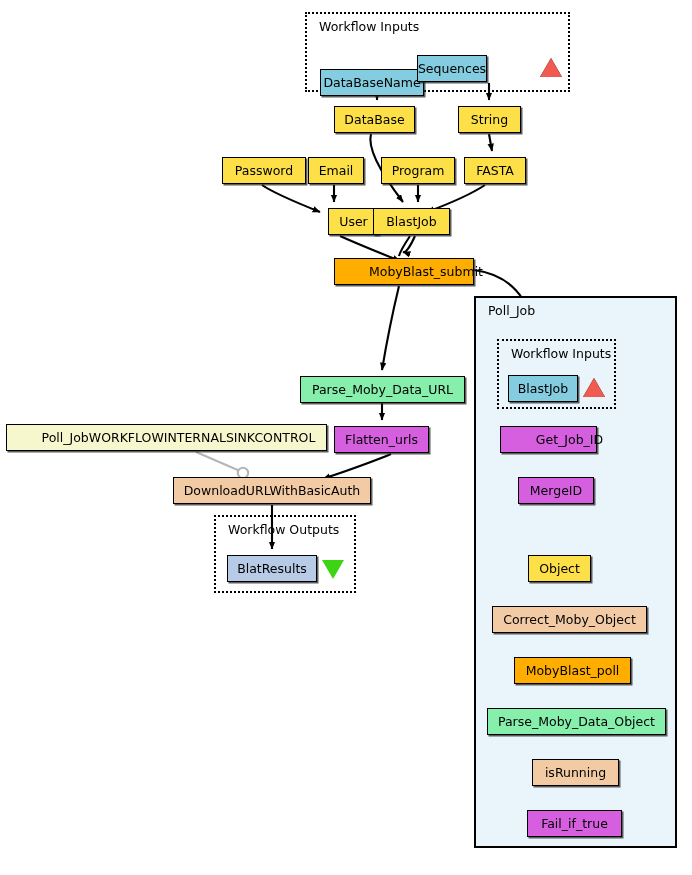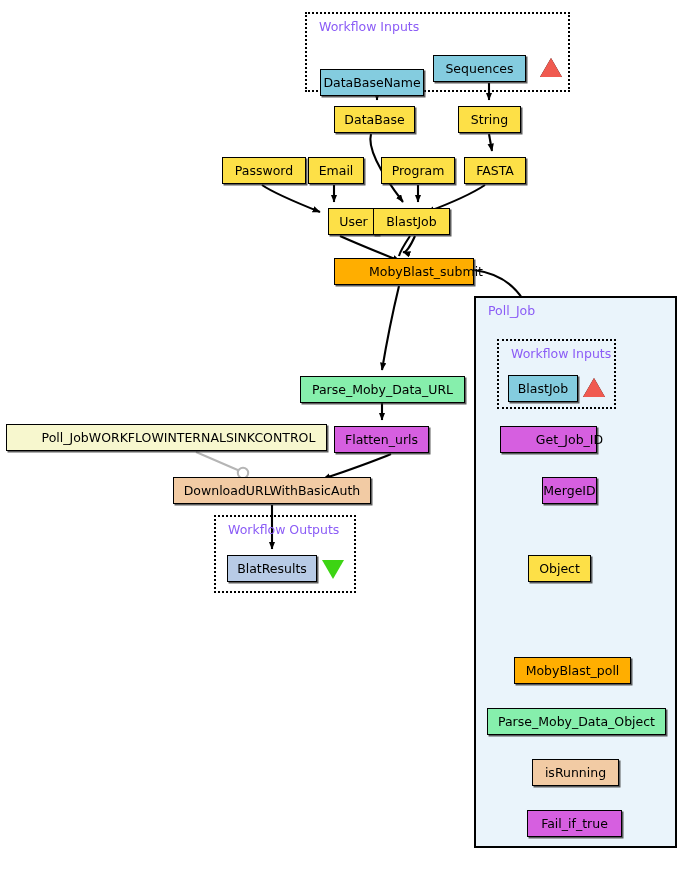--- a/index.html
+++ b/index.html
@@ -3,21 +3,21 @@
 <meta charset="utf-8">
 <style>
   html,body{margin:0;padding:0;background:#ffffff;}
   body{font-family:"DejaVu Sans","Liberation Sans",sans-serif;}
   #canvas{position:relative;width:692px;height:875px;overflow:hidden;background:#fff;}
   #edges{position:absolute;left:0;top:0;width:692px;height:875px;}
 
   .cluster{position:absolute;box-sizing:border-box;}
   .cluster.dotted{border:2px dotted #000;background:transparent;}
   .cluster.solid{border:2px solid #000;background:#eaf4fb;}
-  .cluster-label{position:absolute;font-size:12.5px;color:#8b5cf6;white-space:nowrap;}
+  .cluster-label{position:absolute;font-size:12.5px;color:#000000;white-space:nowrap;}
 
   .node{position:absolute;box-sizing:border-box;border:1.6px solid #000;
         display:flex;align-items:center;justify-content:center;
         font-size:12.5px;color:#000;white-space:nowrap;
         box-shadow:1.5px 1.5px 0 rgba(40,40,40,.75);}
   .n-yellow{background:#fde047;}
   .n-orange{background:#ffae00;}
   .n-tan{background:#f2cba4;}
   .n-magenta{background:#d65fe0;}
   .n-white{background:#86efac;}
@@ -84,21 +84,21 @@
   <div class="cluster solid" id="c-poll" style="z-index: 0; left: 474px; top: 296px; width: 203px; height: 552px;"></div>
   <div class="cluster-label" id="cl-poll" style="left: 488px; top: 303px;">Poll_Job</div>
 
   <div class="cluster dotted" id="c-pin" style="left: 497px; top: 339px; width: 119px; height: 70px;"></div>
   <div class="cluster-label" id="cl-pin" style="left: 511px; top: 346px;">Workflow Inputs</div>
 
   <div id="node-layer" style="position:absolute;left:0;top:0;width:692px;height:875px;">
       <div class="node n-skyblue" style="left: 320px; top: 69px; width: 104px; height: 27px; justify-content: center;">
         <span>DataBaseName</span>
       </div>
-      <div class="node n-skyblue" style="left: 433px; top: 55px; width: 93px; height: 27px;">
+      <div class="node n-skyblue" style="left: 417px; top: 55px; width: 70px; height: 27px;">
         <span>Sequences</span>
       </div>
       <div class="node n-yellow" style="left: 334px; top: 106px; width: 81px; height: 27px;">
         <span>DataBase</span>
       </div>
       <div class="node n-yellow" style="left: 458px; top: 106px; width: 63px; height: 27px;">
         <span>String</span>
       </div>
       <div class="node n-yellow" style="left: 222px; top: 157px; width: 84px; height: 27px;">
         <span>Password</span>
@@ -135,25 +135,28 @@
       </div>
       <div class="node n-lavender" style="left: 227px; top: 555px; width: 90px; height: 27px;">
         <span>BlatResults</span>
       </div>
       <div class="node n-skyblue" style="left: 508px; top: 375px; width: 70px; height: 27px;">
         <span>BlastJob</span>
       </div>
       <div class="node n-magenta" style="left: 500px; top: 426px; width: 97px; height: 27px; padding-left: 42px;">
         <span>Get_Job_ID</span>
       </div>
-      <div class="node n-magenta" style="left: 518px; top: 477px; width: 55px; height: 27px; margin-left: 24px;">
+      <div class="node n-magenta" style="left: 518px; top: 477px; width: 76px; height: 27px;">
         <span>MergeID</span>
       </div>
       <div class="node n-yellow" style="left: 528px; top: 555px; width: 63px; height: 27px;">
         <span>Object</span>
+      </div>
+      <div class="node n-tan" style="left: 492px; top: 606px; width: 155px; height: 27px;">
+        <span>Correct_Moby_Object</span>
       </div>
       <div class="node n-orange" style="left: 514px; top: 657px; width: 117px; height: 27px;">
         <span>MobyBlast_poll</span>
       </div>
       <div class="node n-white" style="left: 487px; top: 708px; width: 179px; height: 27px;">
         <span>Parse_Moby_Data_Object</span>
       </div>
       <div class="node n-tan" style="left: 532px; top: 759px; width: 87px; height: 27px;">
         <span>isRunning</span>
       </div>

